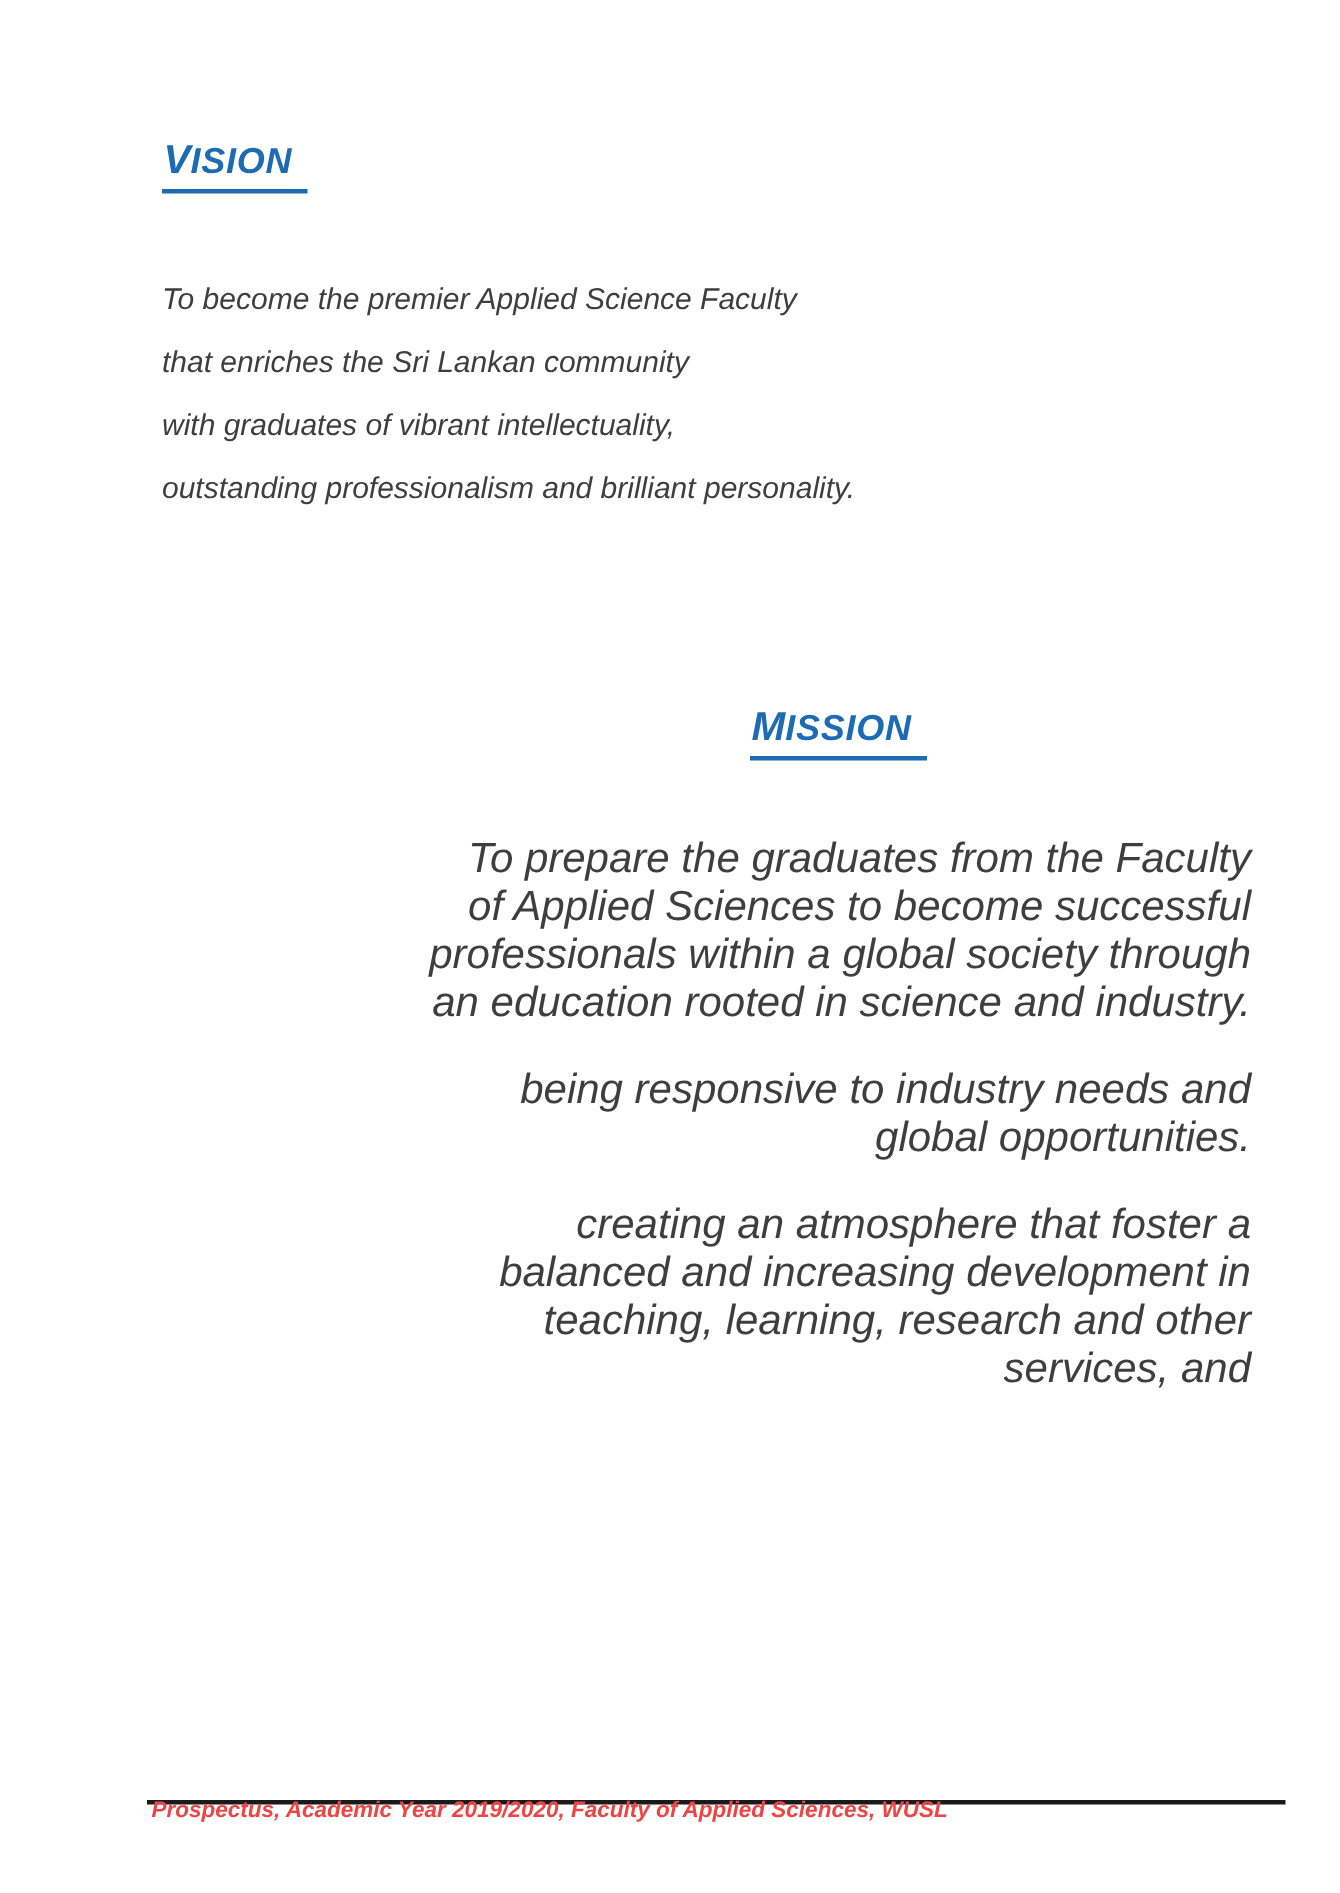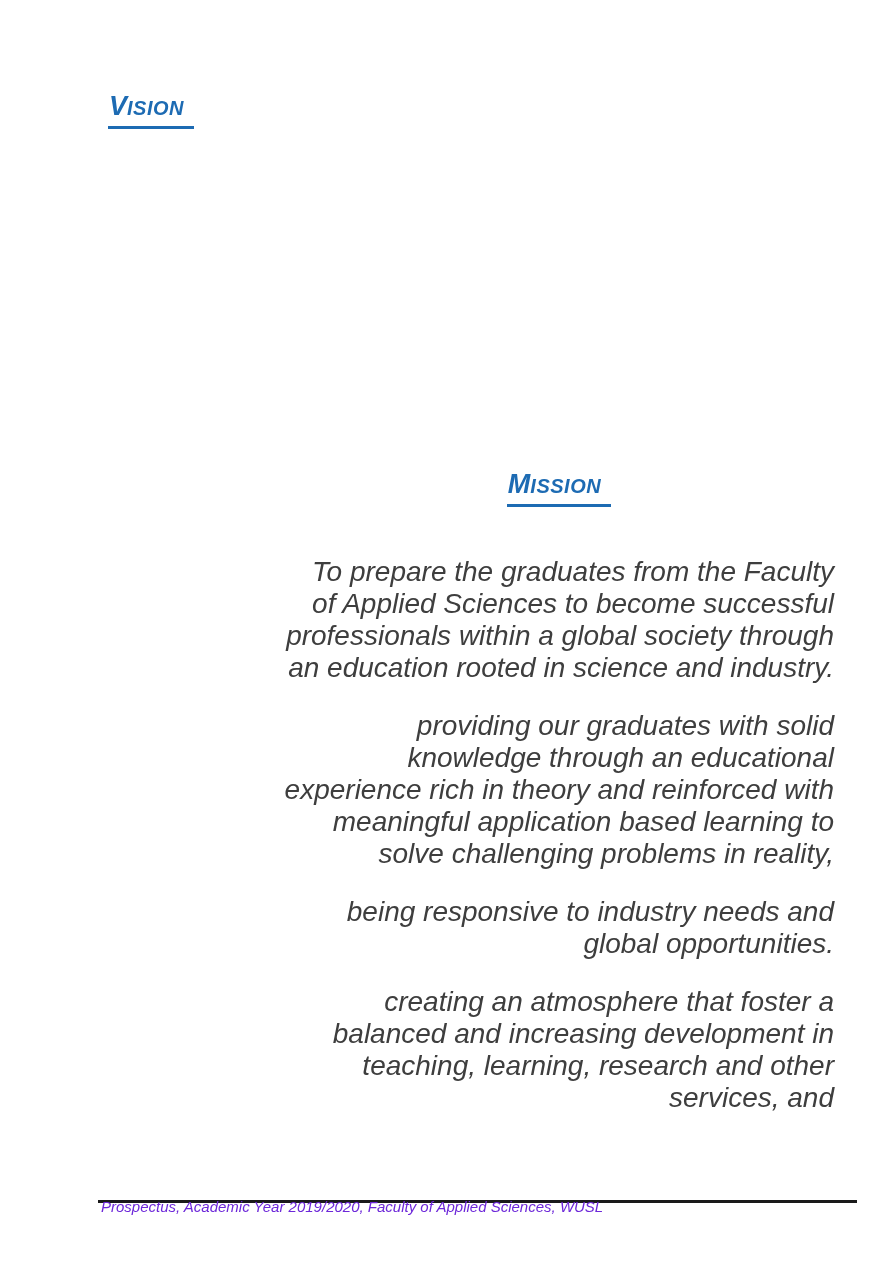--- a/index.html
+++ b/index.html
@@ -17,21 +17,21 @@
     display: inline-block;
     color: #1d6bb3;
     font-style: italic;
     font-weight: bold;
     border-bottom: 3px solid #1d6bb3;
     padding: 0 10px 3px 1px;
     line-height: 1.1;
     white-space: nowrap;
   }
   .heading-initial { font-size: 27px; }
-  .heading-rest    { font-size: 20px; letter-spacing: 0.5px; }
+  .heading-rest    { font-size: 24px; letter-spacing: 0.5px; }
 
   
   .vision-section {
     position: absolute;
     left: 108px;
     top: 66px;
     width: 560px;
   }
   .vision-text {
     margin-top: 29px;
@@ -69,42 +69,47 @@
     width: 759px;
     height: 3px;
     background: #1a1a1a;
   }
   .footer-text {
     position: absolute;
     left: 101px;
     top: 1198px;
     font-size: 15px;
     font-style: italic;
-    font-weight: normal;
-    color: #6d28d9;
+    font-weight: bold;
+    color: #ef4444;
     white-space: nowrap;
   }
 </style>
 </head>
 <body>
 
 <section class="vision-section">
   <h1 class="doc-heading">
     <span class="heading-initial">V</span><span class="heading-rest">ISION</span>
   </h1>
+  <div class="vision-text">
+    <div>To become the premier Applied Science Faculty</div>
+    <div>that enriches the Sri Lankan community</div>
+    <div>with graduates of vibrant intellectuality,</div>
+    <div>outstanding professionalism and brilliant personality.</div>
+  </div>
 </section>
 
 <section class="mission-section">
   <div class="mission-heading-wrap">
     <h1 class="doc-heading">
       <span class="heading-initial">M</span><span class="heading-rest">ISSION</span>
     </h1>
   </div>
   <div class="mission-paragraphs">
     <p>To prepare the graduates from the Faculty of Applied Sciences to become successful professionals within a global society through an education rooted in science and industry.</p>
-    <p>providing our graduates with solid knowledge through an educational experience rich in theory and reinforced with meaningful application based learning to solve challenging problems in reality,</p>
     <p>being responsive to industry needs and global opportunities.</p>
     <p>creating an atmosphere that foster a balanced and increasing development in teaching, learning, research and other services, and</p>
   </div>
 </section>
 
 <div class="footer-rule"></div>
 <div class="footer-text">Prospectus, Academic Year 2019/2020, Faculty of Applied Sciences, WUSL</div>
 
 </body></html>

